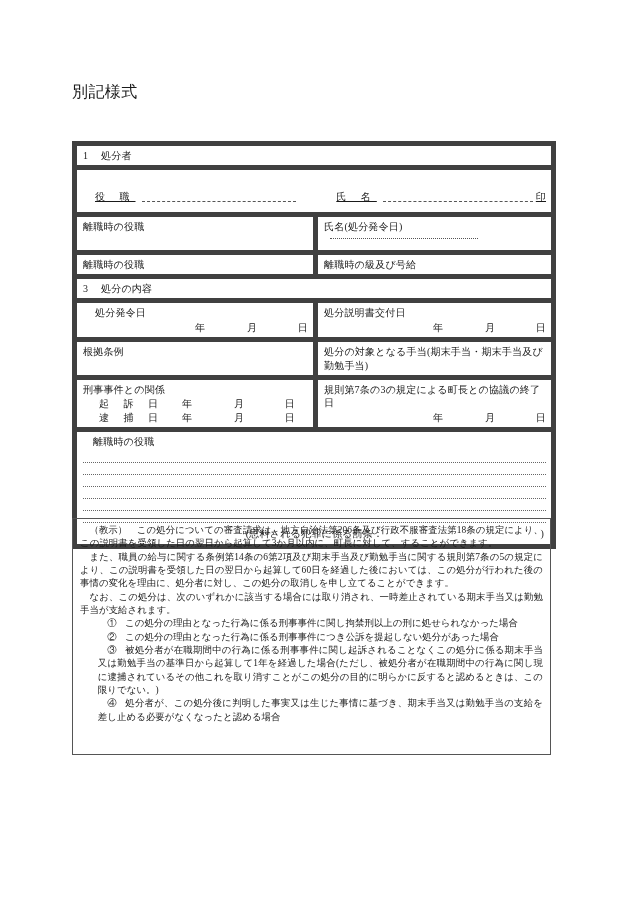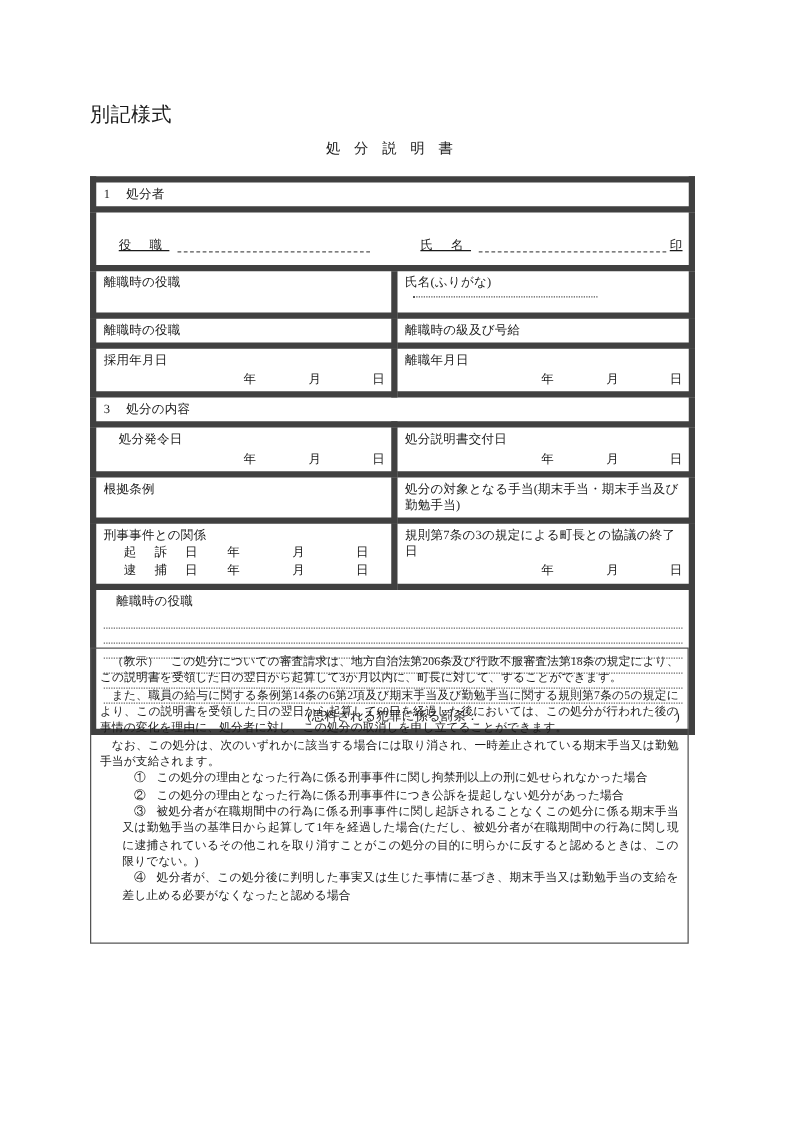--- a/index.html
+++ b/index.html
@@ -192,21 +192,20 @@
     width: 1.9em;
     text-indent: 0;
   }
 </style>
 </head>
 <body>
 
 <div class="page">
 
   <div class="form-id">別記様式</div>
-  <div class="doc-title">処分説明書</div>
 
   <table class="main-table">
     <colgroup>
       <col style="width:241px">
       <col style="width:238px">
     </colgroup>
     <tbody>
 
       <tr>
         <td colspan="2" class="sec-head">
@@ -226,47 +225,33 @@
           </div>
         </td>
       </tr>
 
 
       <tr>
         <td>
           <span class="labelline">離職時の役職</span>
         </td>
         <td>
-          <span class="labelline">氏名(ふりがな)</span><span class="leader-dots"></span>
+          <span class="labelline">氏名(処分発令日)</span><span class="leader-dots"></span>
         </td>
       </tr>
 
       <tr>
         <td>
           <span class="labelline">離職時の役職</span>
         </td>
         <td>
           <span class="labelline">離職時の級及び号給</span>
         </td>
       </tr>
 
-      <tr>
-        <td>
-          <span class="labelline">採用年月日</span>
-          <span class="daterow">
-            <span class="u">年</span><span class="u">月</span><span class="u">日</span>
-          </span>
-        </td>
-        <td>
-          <span class="labelline">離職年月日</span>
-          <span class="daterow">
-            <span class="u">年</span><span class="u">月</span><span class="u">日</span>
-          </span>
-        </td>
-      </tr>
 
       <tr>
         <td colspan="2" class="sec-head">
           <span class="num">3</span><span>処分の内容</span>
         </td>
       </tr>
 
       <tr>
         <td class="indent1">
           <span class="labelline">処分発令日</span>

